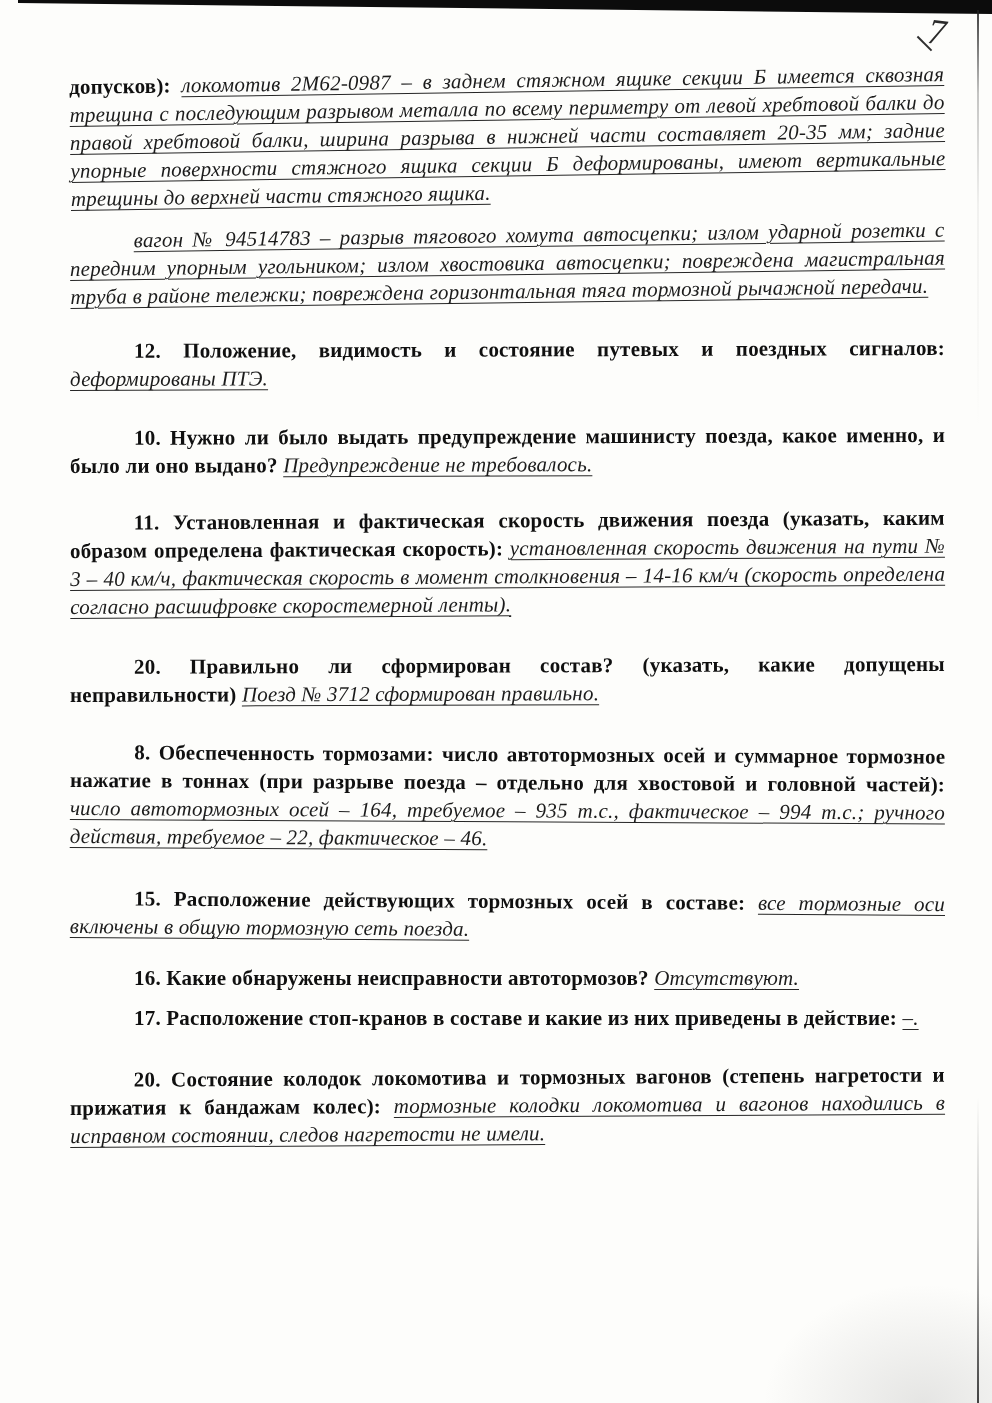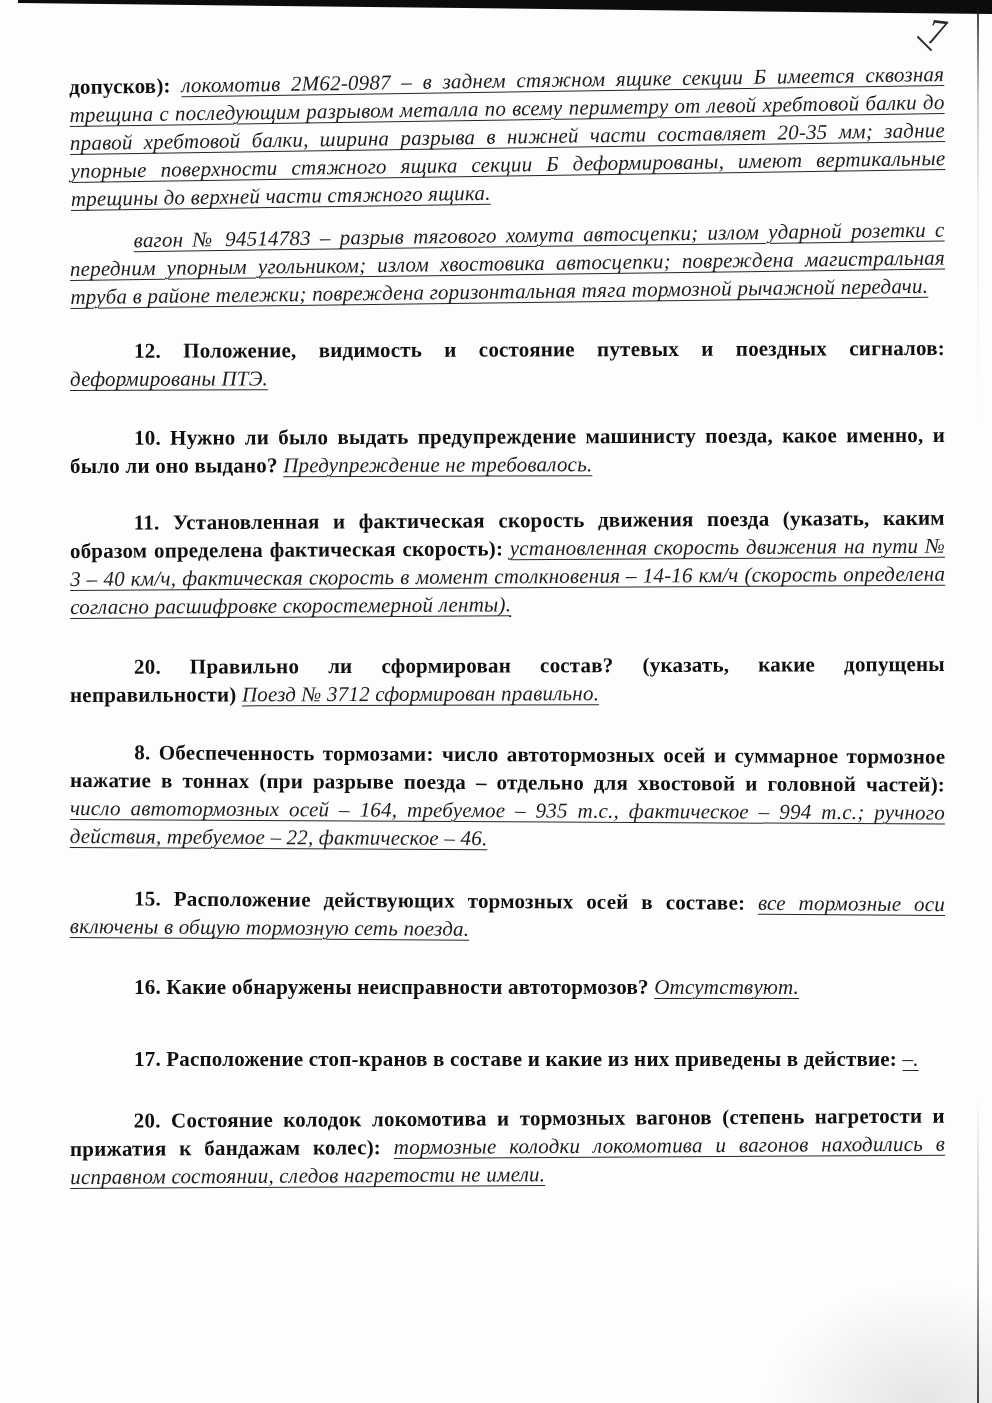--- a/index.html
+++ b/index.html
@@ -111,25 +111,25 @@
       <span class="a">Поезд № 3712 сформирован правильно.</span></p>
 
     <p class="indent rP03" style="margin-top:29px"><span class="q">8.</span>
       <span class="q">Обеспеченность тормозами: число автотормозных осей и суммарное тормозное нажатие в тоннах (при разрыве поезда – отдельно для хвостовой и головной частей):</span>
       <span class="a">число автотормозных осей – 164, требуемое – 935 т.с., фактическое – 994 т.с.; ручного действия, требуемое – 22, фактическое – 46.</span></p>
 
     <p class="indent rP04" style="margin-top:34px"><span class="q">15.</span>
       <span class="q">Расположение действующих тормозных осей в составе:</span>
       <span class="a">все тормозные оси включены в общую тормозную сеть поезда.</span></p>
 
-    <p class="indent" style="margin-top:33px"><span class="q">16.</span>
+    <p class="indent" style="margin-top:24px"><span class="q">16.</span>
       <span class="q">Какие обнаружены неисправности автотормозов?</span>
       <span class="a">Отсутствуют.</span></p>
 
-    <p class="indent" style="margin-top:44px"><span class="q">17.</span>
+    <p class="indent" style="margin-top:12px"><span class="q">17.</span>
       <span class="q">Расположение стоп-кранов в составе и какие из них приведены в действие:</span>
       <span class="a">–.</span></p>
 
     <p class="indent rN04" style="margin-top:34px"><span class="q">20.</span>
       <span class="q">Состояние колодок локомотива и тормозных вагонов (степень нагретости и прижатия к бандажам колес):</span>
       <span class="a">тормозные колодки локомотива и вагонов находились в исправном состоянии, следов нагретости не имели.</span></p>
 
   </div>
 </div>
 

